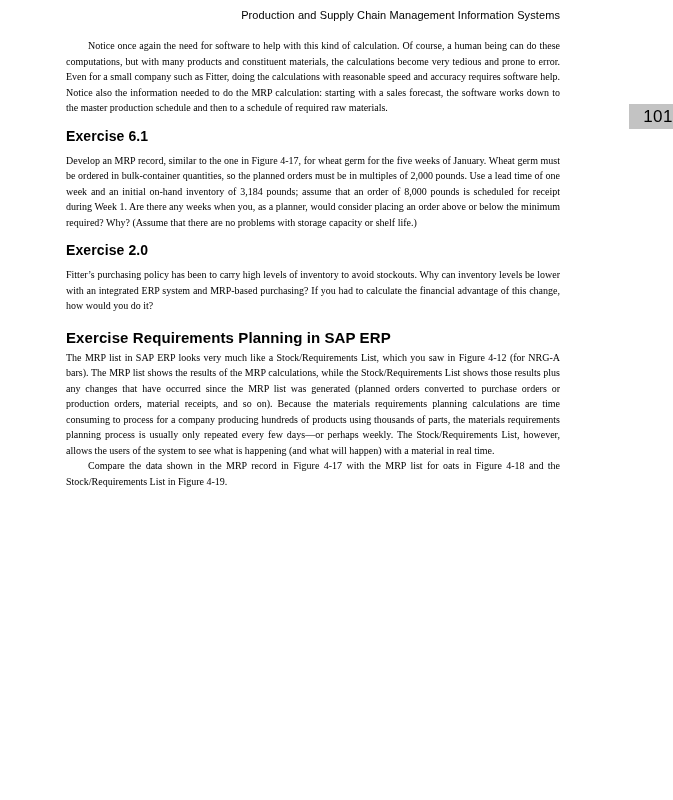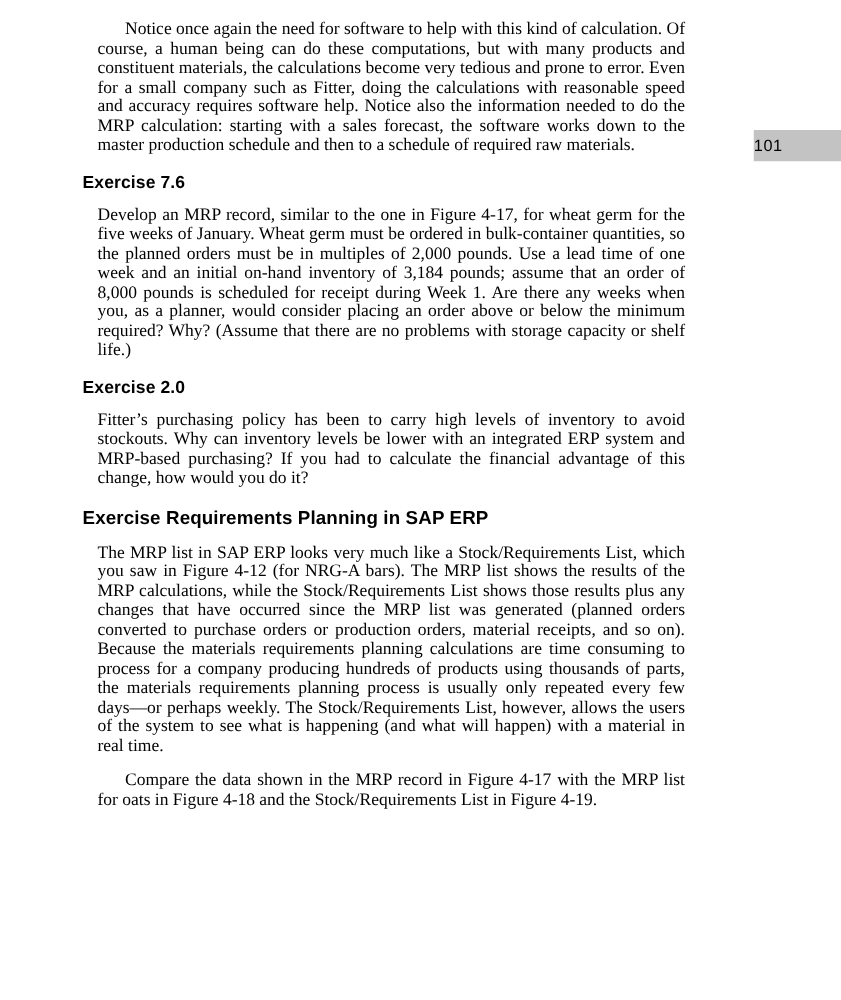--- a/index.html
+++ b/index.html
@@ -24,33 +24,33 @@
     text-align: right;
     font-family: "Liberation Sans", sans-serif;
     font-size: 11px;
     line-height: 13px;
     letter-spacing: 0.1px;
   }
   .page-number-box {
     position: absolute;
     top: 104px;
     right: 0;
-    width: 70px;
+    width: 44px;
     height: 25px;
     background: #c3c3c3;
     display: flex;
     align-items: center;
-    justify-content: flex-start;
+    justify-content: flex-end;
     font-family: "Liberation Sans", sans-serif;
-    font-size: 13px;
+    font-size: 17px;
     letter-spacing: 0.5px;
   }
   p {
-    margin: 12px;
-    font-size: 14px;
+    margin: 0;
+    font-size: 10px;
     line-height: 15.5px;
     text-align: justify;
   }
   p.first-indent { text-indent: 22px; }
   p.intro { margin-top: 16px; }
   h2 {
     font-family: "Liberation Sans", sans-serif;
     font-weight: bold;
     font-size: 14px;
     line-height: 16px;
@@ -65,24 +65,25 @@
 </style>
 </head>
 <body>
 
 <div class="page-number-box">
   <span>101</span>
 </div>
 
 <div class="content">
 
+  <div class="running-header">Production and Supply Chain Management Information Systems</div>
 
   <p class="intro first-indent">Notice once again the need for software to help with this kind of calculation. Of course, a human being can do these computations, but with many products and constituent materials, the calculations become very tedious and prone to error. Even for a small company such as Fitter, doing the calculations with reasonable speed and accuracy requires software help. Notice also the information needed to do the MRP calculation: starting with a sales forecast, the software works down to the master production schedule and then to a schedule of required raw materials.</p>
 
-  <h2>Exercise 7.6</h2>
+  <h2>Exercise 6.1</h2>
 
   <p>Develop an MRP record, similar to the one in Figure 4-17, for wheat germ for the five weeks of January. Wheat germ must be ordered in bulk-container quantities, so the planned orders must be in multiples of 2,000 pounds. Use a lead time of one week and an initial on-hand inventory of 3,184 pounds; assume that an order of 8,000 pounds is scheduled for receipt during Week 1. Are there any weeks when you, as a planner, would consider placing an order above or below the minimum required? Why? (Assume that there are no problems with storage capacity or shelf life.)</p>
 
   <h2>Exercise 2.0</h2>
 
   <p>Fitter’s purchasing policy has been to carry high levels of inventory to avoid stockouts. Why can inventory levels be lower with an integrated ERP system and MRP-based purchasing? If you had to calculate the financial advantage of this change, how would you do it?</p>
 
   <h2 class="section-heading">Exercise Requirements Planning in SAP ERP</h2>
 
   <p>The MRP list in SAP ERP looks very much like a Stock/Requirements List, which you saw in Figure 4-12 (for NRG-A bars). The MRP list shows the results of the MRP calculations, while the Stock/Requirements List shows those results plus any changes that have occurred since the MRP list was generated (planned orders converted to purchase orders or production orders, material receipts, and so on). Because the materials requirements planning calculations are time consuming to process for a company producing hundreds of products using thousands of parts, the materials requirements planning process is usually only repeated every few days—or perhaps weekly. The Stock/Requirements List, however, allows the users of the system to see what is happening (and what will happen) with a material in real time.</p>

